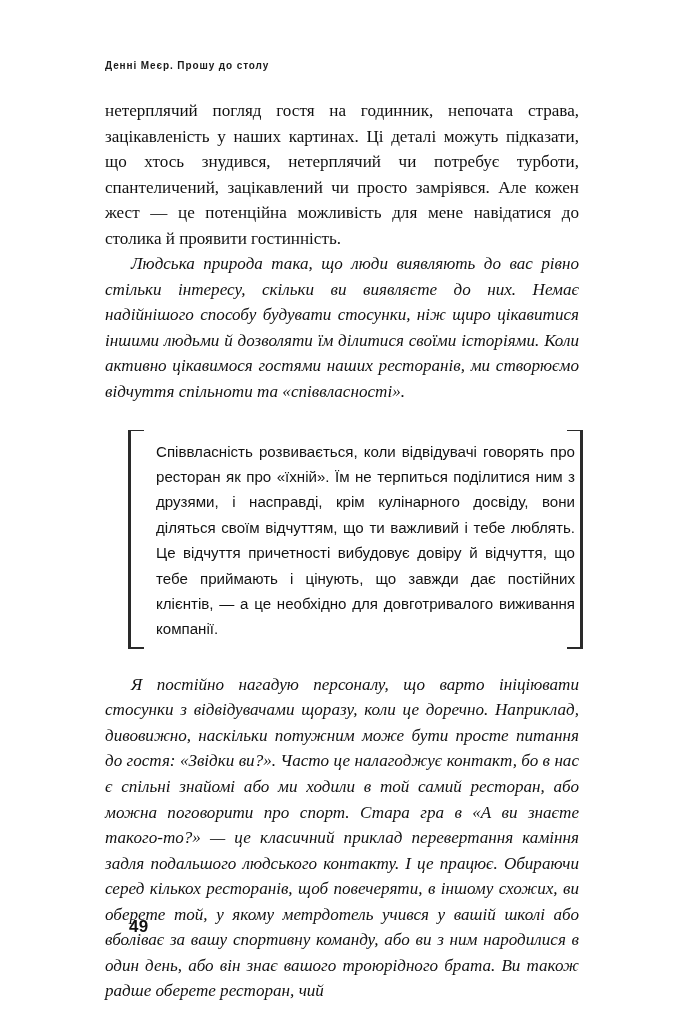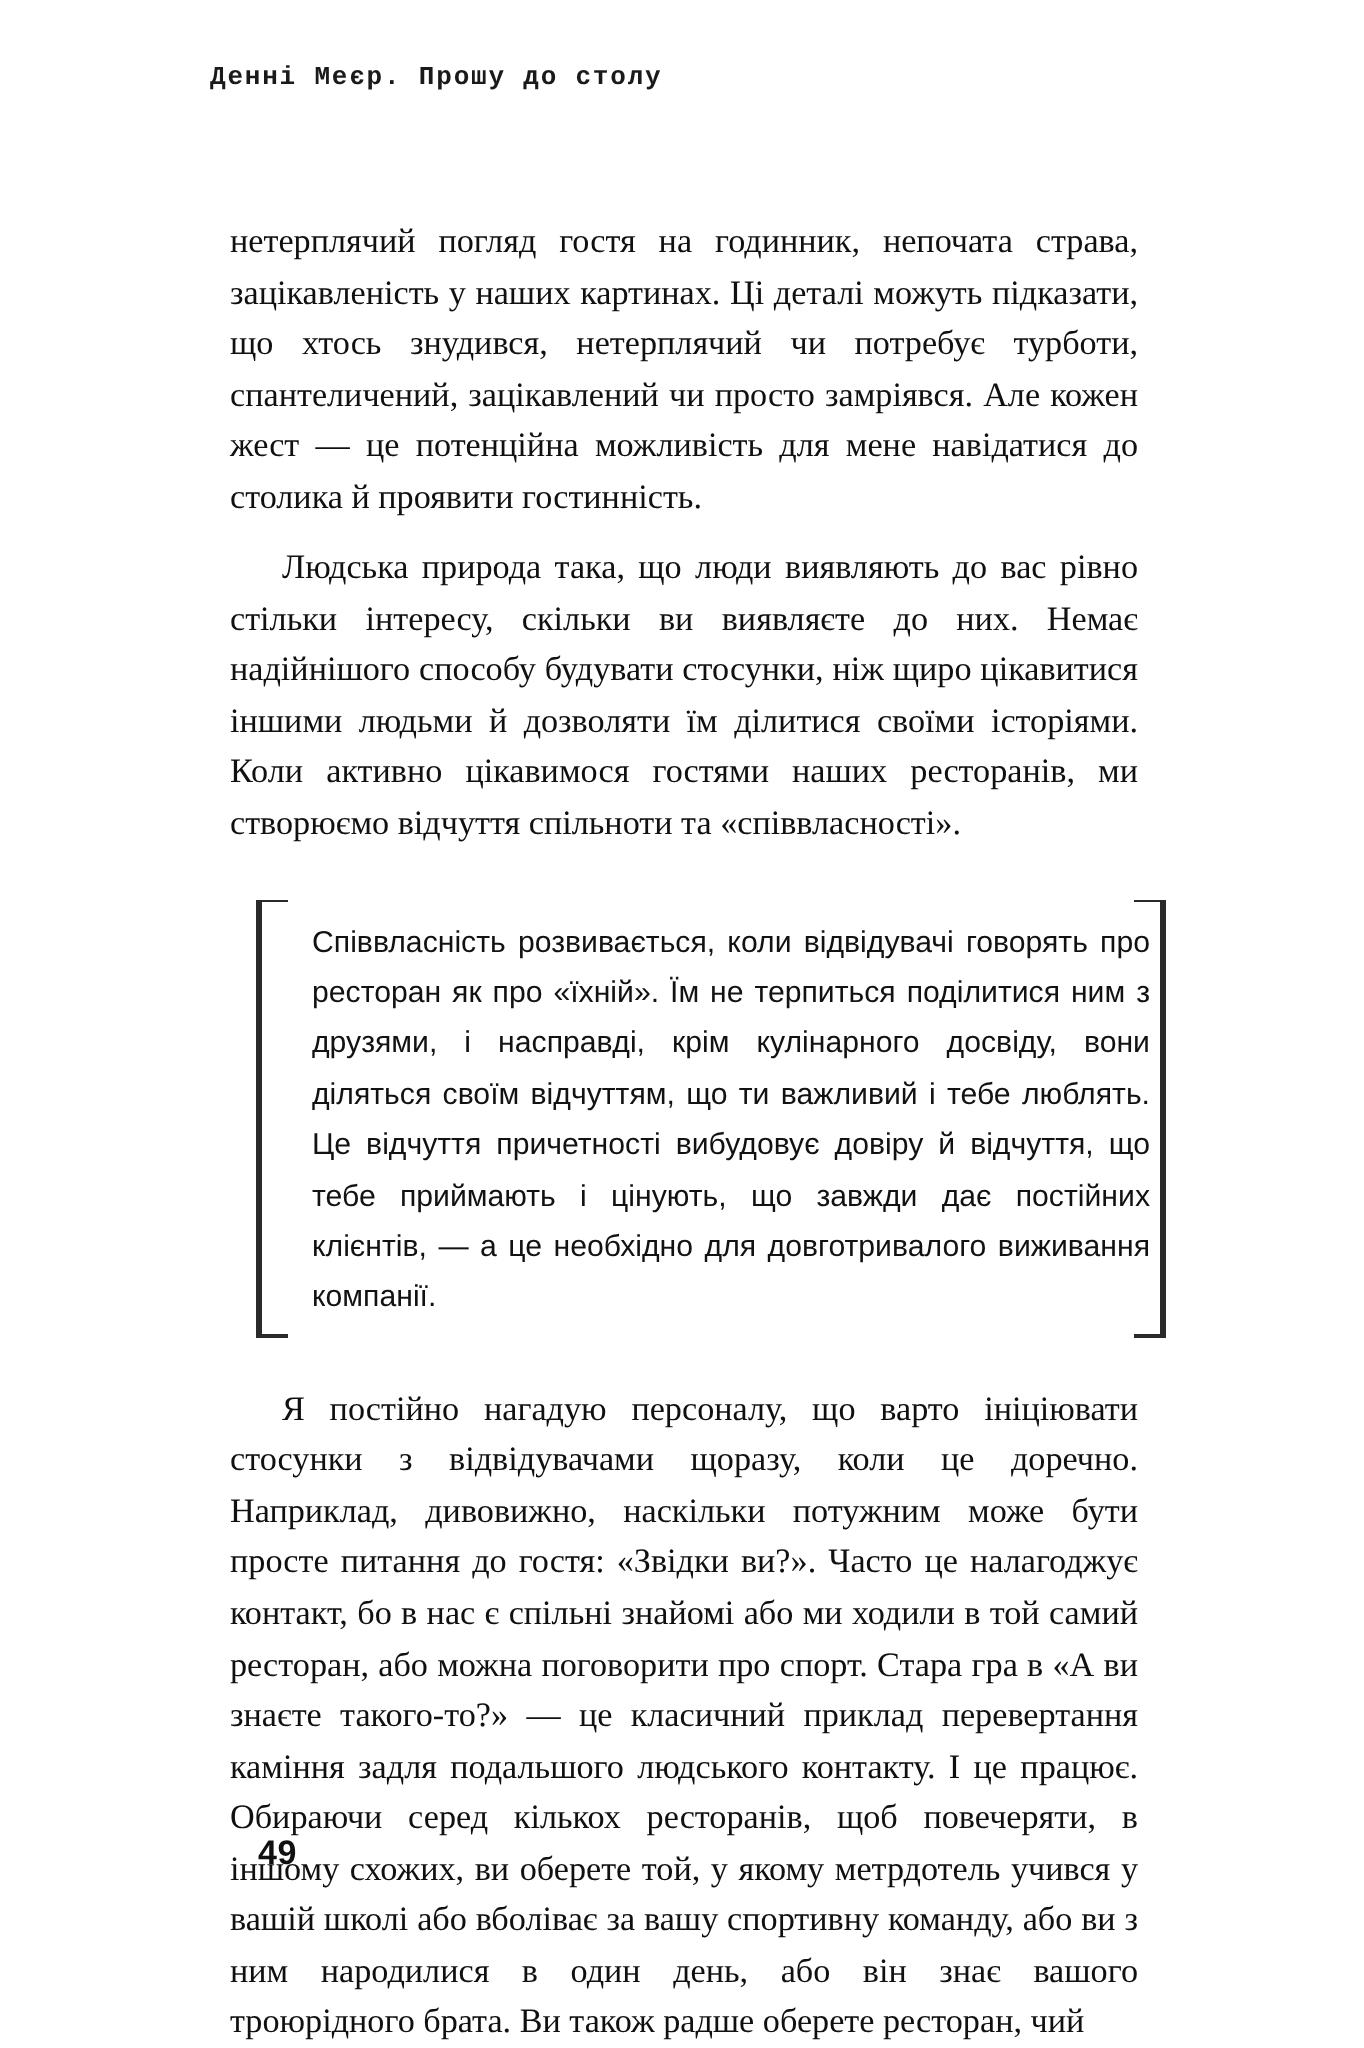--- a/index.html
+++ b/index.html
@@ -22,48 +22,48 @@
     left: 0;
     top: 0;
     width: 682px;
     height: 1024px;
   }
 
   
   .running-head {
     position: absolute;
     left: 105px;
-    top: 31px;
+    top: 60px;
     width: 474px;
-    font-family: Liberation Mono, monospace;
-    font-size: 13px;
+    font-family: Liberation Sans, sans-serif;
+    font-size: 10px;
     font-weight: 700;
     letter-spacing: 0.9px;
     color: #1a1a1a;
     white-space: nowrap;
   }
 
   
   .column {
     position: absolute;
     left: 105px;
     top: 98px;
     width: 474px;
   }
 
   p.body-par {
-    margin: 10px;
+    margin: 0;
     font-size: 17.1px;
     line-height: 25.55px;
     text-align: justify;
     text-justify: inter-word;
     color: #101010;
     hyphens: manual;
   }
-  p.body-par.indent { text-indent: 26px; }
+  p.body-par.indent { text-indent: 26px; font-style: italic; }
 
   
   .callout {
     position: relative;
     margin: 18px 0 16px 0;
     padding: 16px 8px 14px 28px;
     box-sizing: border-box;
     width: 455px;
     margin-left: 23px;
   }

